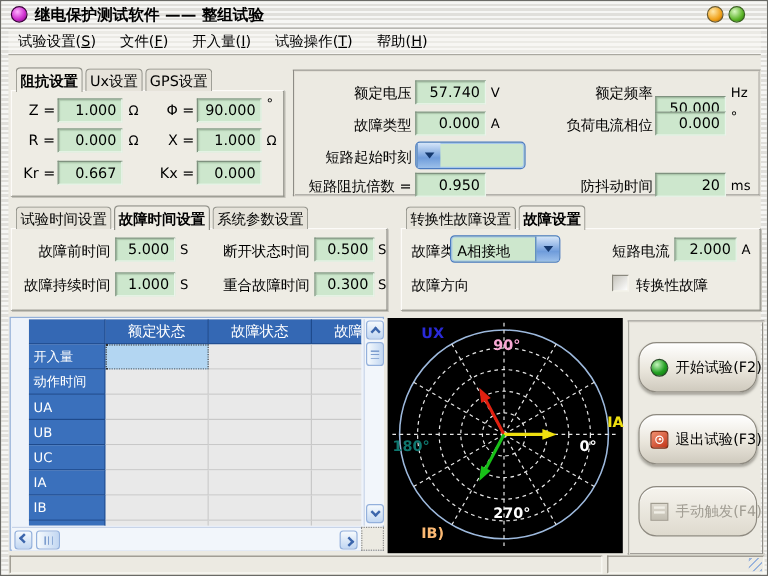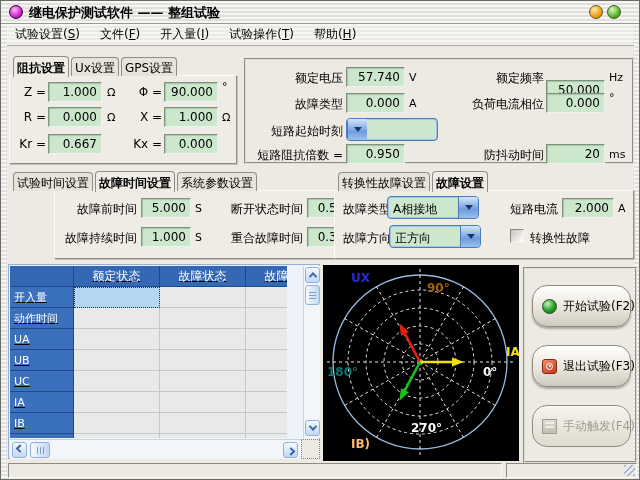--- a/index.html
+++ b/index.html
@@ -36,22 +36,22 @@
   .unit{position:absolute;font-size:11px;color:#000;white-space:nowrap;}
   .combo{position:absolute;height:23px;display:flex;border:1px solid #4a7abf;border-radius:4px;overflow:hidden;box-shadow:inset 0 0 0 1px #a4c6ec;background:#cde7cd;}
   .combo-text{flex:1;font-size:12px;padding:4px 2px 0 5px;white-space:nowrap;overflow:hidden;}
   .combo-btn{width:20px;background:linear-gradient(180deg,#d6e6f9,#6f9cdb 60%,#9cc0ea);border-left:1px solid #4a7abf;
     display:flex;align-items:center;justify-content:center;}
   .tri-down{width:0;height:0;border-left:4px solid transparent;border-right:4px solid transparent;border-top:5px solid #14386e;}
   .checkbox{position:absolute;width:14px;height:14px;background:linear-gradient(135deg,#c6c4bc,#ffffff);
     border:1px solid;border-color:#8a887e #f6f4ec #f6f4ec #8a887e;}
   
   #table-widget{position:absolute;left:7px;top:263px;width:312px;height:195px;border:1px solid #94b0d8;background:#eef3fa;}
-  #tgrid{position:absolute;left:1px;top:1px;width:277px;height:172px;overflow:hidden;background:#e9e9e9;
-    display:grid;grid-template-columns:64px 86px 86px 86px;grid-auto-rows:21px;text-decoration:underline;}
+  #tgrid{position:absolute;left:15px;top:1px;width:277px;height:172px;overflow:hidden;background:#e9e9e9;
+    display:grid;grid-template-columns:64px 86px 86px 86px;grid-auto-rows:21px;}
   .th{background:#3468b4;color:#fff;font-size:12px;display:flex;align-items:center;justify-content:center;
     border-right:1px solid #1e4a8c;border-bottom:1px solid #1e4a8c;white-space:nowrap;overflow:hidden;}
   .rh{background:#3a70bc;color:#fff;font-size:11px;display:flex;align-items:center;padding-left:4px;
     border-right:1px solid #1e4a8c;border-bottom:1px solid #1e4a8c;white-space:nowrap;overflow:hidden;}
   .td{background:#e9e9e9;border-right:1px solid #c8c8c8;border-bottom:1px solid #c8c8c8;}
   .td.selected{background:#b3d6f2;border:1px dotted #303030;}
   .sb-track-v{position:absolute;left:294px;top:1px;width:17px;height:172px;background:#f2f6fb;border-left:1px solid #c8d4e8;}
   .sb-track-h{position:absolute;left:1px;top:174px;width:292px;height:20px;background:#f2f6fb;border-top:1px solid #c8d4e8;}
   .sb-btn{position:absolute;width:15px;height:16px;background:linear-gradient(180deg,#f6fafd,#c2d7f2);
     border:1px solid #93b0dc;border-radius:3px;display:flex;align-items:center;justify-content:center;}
@@ -167,21 +167,21 @@
     <div class="lbl r" style="left:208px;top:87px;width:90px;">防抖动时间</div>
     <div class="inp" style="left:300px;top:84px;width:59px;">20</div>
     <div class="unit" style="left:363px;top:88px;">ms</div>
   </div>
 
   <div class="tabstrip" style="left:12px;top:169px;">
     <div class="tab">试验时间设置</div>
     <div class="tab active">故障时间设置</div>
     <div class="tab">系统参数设置</div>
   </div>
-  <div class="panel-body" style="left:8px;top:189px;width:314px;height:69px;margin-left:45px;">
+  <div class="panel-body" style="left:8px;top:189px;width:314px;height:69px;">
     <div class="lbl r" style="left:0;top:10px;width:82px;">故障前时间</div>
     <div class="inp" style="left:86px;top:7px;width:50px;">5.000</div>
     <div class="unit" style="left:140px;top:11px;">S</div>
     <div class="lbl r" style="left:160px;top:10px;width:88px;">断开状态时间</div>
     <div class="inp" style="left:252px;top:7px;width:50px;">0.500</div>
     <div class="unit" style="left:305px;top:11px;">S</div>
 
     <div class="lbl r" style="left:0;top:39px;width:82px;">故障持续时间</div>
     <div class="inp" style="left:86px;top:36px;width:50px;">1.000</div>
     <div class="unit" style="left:140px;top:40px;">S</div>
@@ -189,37 +189,31 @@
     <div class="inp" style="left:252px;top:36px;width:50px;">0.300</div>
     <div class="unit" style="left:305px;top:40px;">S</div>
   </div>
 
   <div class="tabstrip" style="left:337px;top:169px;">
     <div class="tab">转换性故障设置</div>
     <div class="tab active">故障设置</div>
   </div>
   <div class="panel-body" style="left:333px;top:189px;width:300px;height:69px;">
     <div class="lbl" style="left:8px;top:10px;">故障类型</div>
-    <div class="combo" style="left:52px;top:5px;width:92px;">
+    <div class="combo" style="left:40px;top:5px;width:92px;">
       <div class="combo-text">A相接地</div>
       <div class="combo-btn">
           <div class="tri-down"></div>
         </div>
     </div>
     <div class="lbl r" style="left:170px;top:10px;width:53px;">短路电流</div>
     <div class="inp" style="left:227px;top:7px;width:52px;">2.000</div>
     <div class="unit" style="left:283px;top:11px;">A</div>
 
     <div class="lbl" style="left:8px;top:39px;">故障方向</div>
-    <div class="combo" style="left:54px;top:34px;width:92px;">
-      <div class="combo-text">正方向</div>
-      <div class="combo-btn">
-          <div class="tri-down"></div>
-        </div>
-    </div>
     <div class="checkbox" style="left:175px;top:38px;"></div>
     <div class="lbl" style="left:195px;top:39px;">转换性故障</div>
   </div>
 
   <div id="table-widget">
     <div id="tgrid">
         <div class="th"></div>
         <div class="th">额定状态</div>
         <div class="th">故障状态</div>
         <div class="th">故障转换</div>
@@ -301,21 +295,21 @@
         <line x1="97" y1="97" x2="140.5" y2="172.34421012924616" stroke="#e8e8e8" stroke-width="1" stroke-dasharray="3,3"></line>
         <line x1="97" y1="97" x2="172.34421012924614" y2="140.50000000000003" stroke="#e8e8e8" stroke-width="1" stroke-dasharray="3,3"></line>
         <line x1="97" y1="97" x2="80.56849530249383" y2="66.09683424993756" stroke="#e02010" stroke-width="2.6"></line>
         <polygon points="76.34325123742082,58.15030591420721 85.95017415871668,66.63305499597783 78.00364582298634,70.85829906105084" fill="#e02010"></polygon>
         <line x1="97" y1="97" x2="132" y2="97" stroke="#f0e010" stroke-width="2.6"></line>
         <polygon points="141,97 129,101.5 129,92.5" fill="#f0e010"></polygon>
         <line x1="97" y1="97" x2="80.56849530249383" y2="127.90316575006244" stroke="#18c018" stroke-width="2.6"></line>
         <polygon points="76.34325123742082,135.8496940857928 78.00364582298633,123.14170093894916 85.95017415871666,127.36694500402217" fill="#18c018"></polygon>
       </svg>
     <div class="ph-lbl" style="left: 28px; top: 6px; color: rgb(42, 42, 216);">UX</div>
-    <div class="ph-lbl" style="left: 104px; top: 16px; color: #a16207;">90°</div>
+    <div class="ph-lbl" style="left: 88px; top: 16px; color: #f9a8d4;">90°</div>
     <div class="ph-lbl" style="left: 183px; top: 80px; color: rgb(240, 224, 16);">IA</div>
     <div class="ph-lbl" style="left: 4px; top: 100px; color: #0f766e;">180°</div>
     <div class="ph-lbl" style="left: 160px; top: 100px; color: rgb(255, 255, 255);">0°</div>
     <div class="ph-lbl" style="left: 88px; top: 156px; color: rgb(255, 255, 255);">270°</div>
     <div class="ph-lbl" style="left: 28px; top: 172px; color: #fdba74;">IB)</div>
   </div>
 
   <div id="actions">
     <div class="action-btn" style="top:16px;">
       <div class="icon-start"></div>

